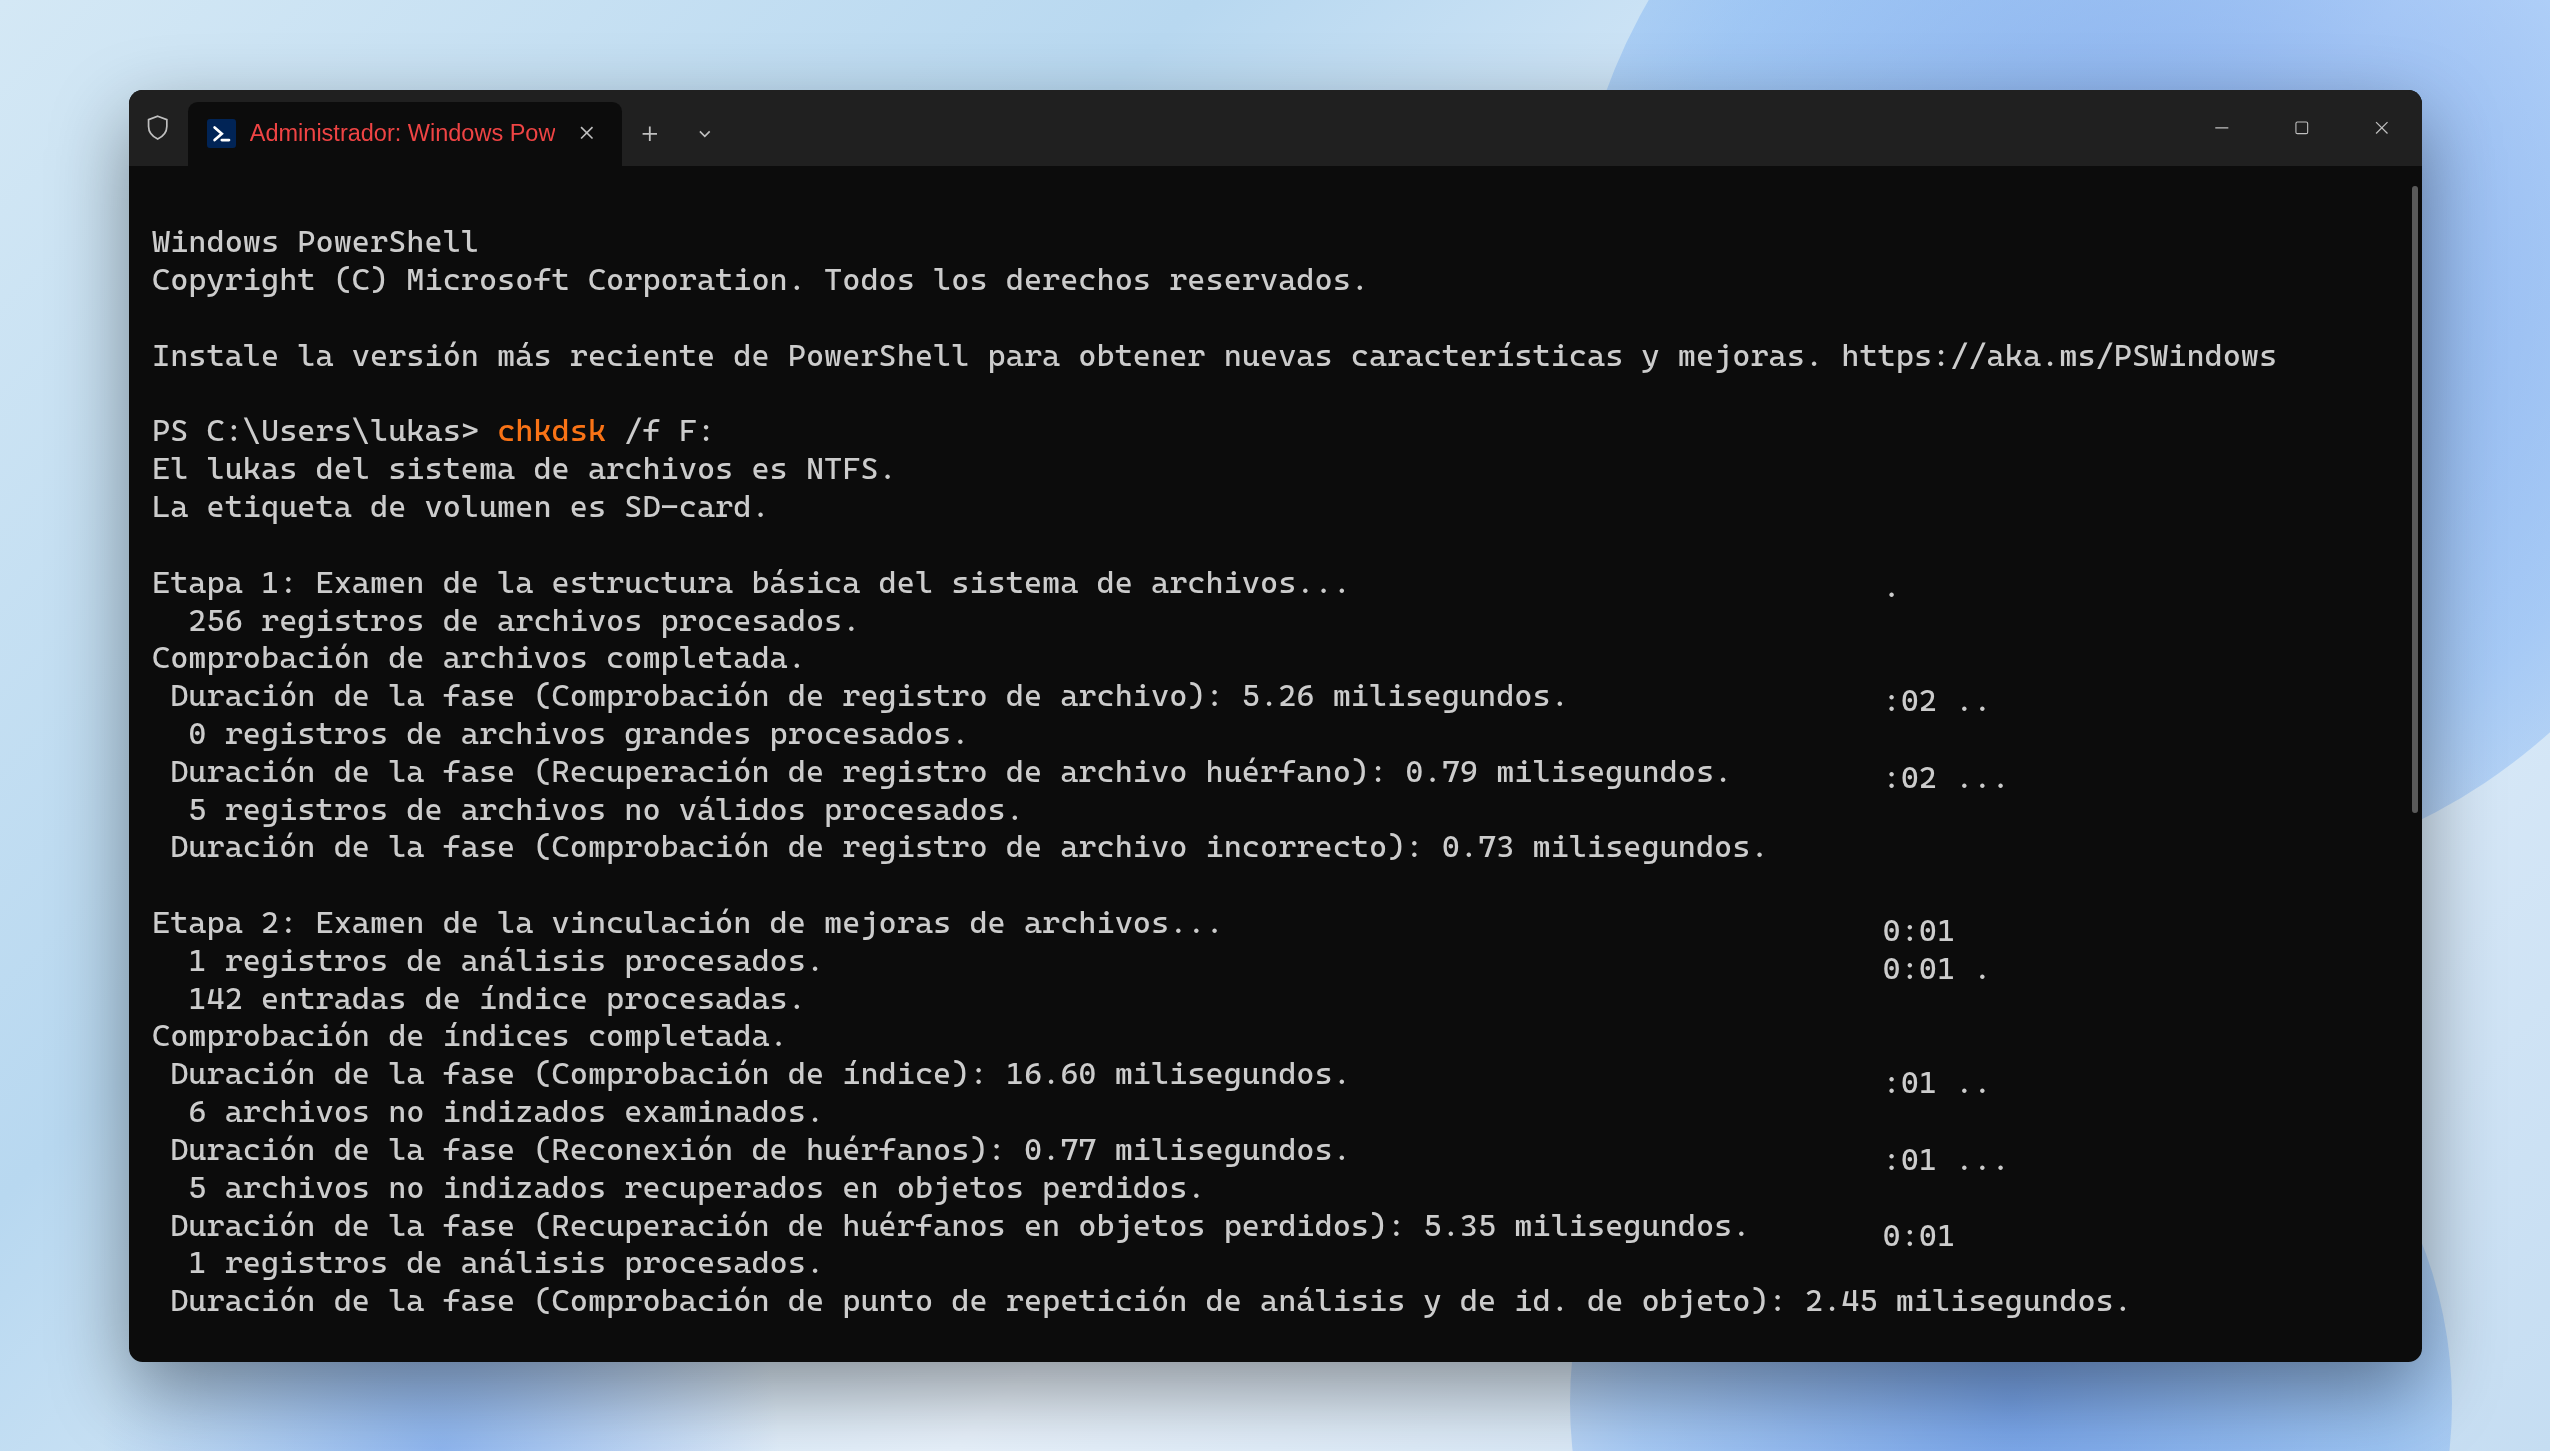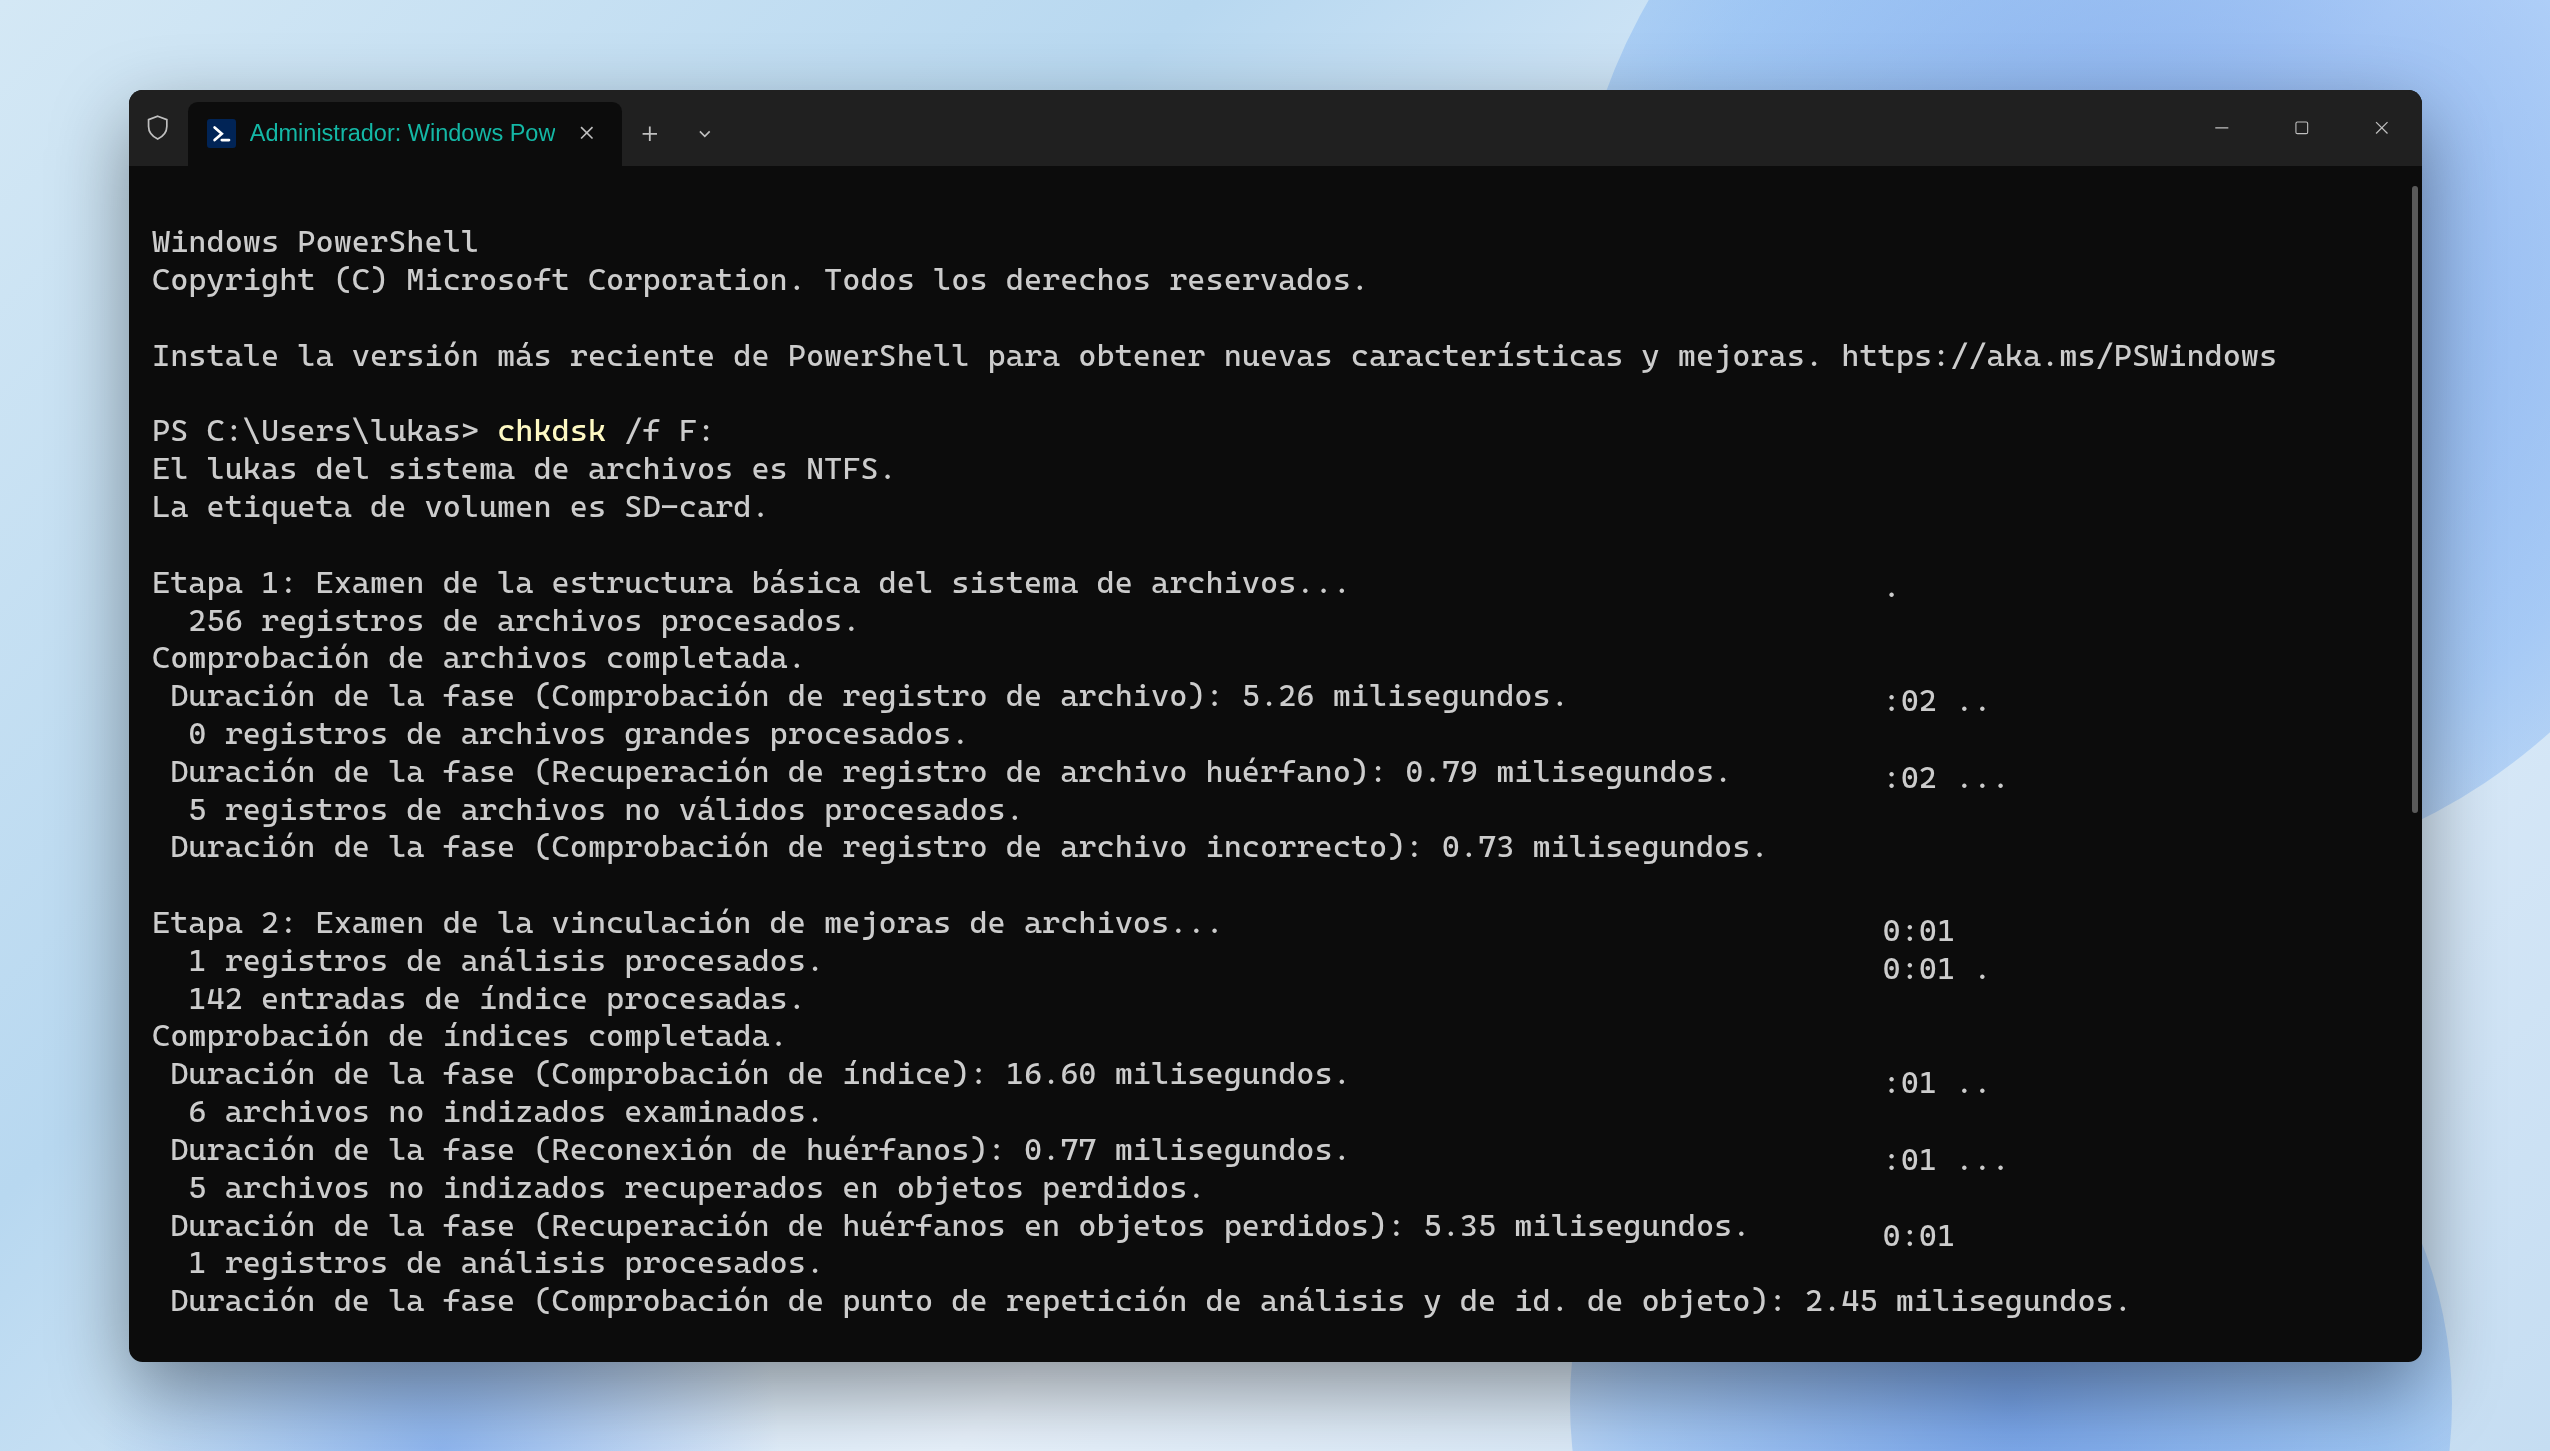--- a/index.html
+++ b/index.html
@@ -63,21 +63,21 @@
       background: #012456;
       border-radius: 2.9px;
       display: flex;
       align-items: center;
       justify-content: center;
       color: #fff;
       font-size: 17.6px;
       font-weight: bold;
     }
     .tab-title {
-      color: #14b8a6;
+      color: #ef4444;
       font-size: 23.5px;
       white-space: nowrap;
       overflow: hidden;
       text-overflow: ellipsis;
       flex: 1;
     }
     .tab-close {
       color: #c0c0c0;
       font-size: 25.5px;
       padding: 3.9px 7.8px;
@@ -125,21 +125,21 @@
     }
     .scrollbar {
       position: absolute;
       right: 3.9px;
       top: 19.6px;
       width: 5.9px;
       height: 627px;
       background: #5a5a5a;
       border-radius: 2.9px;
     }
-    .cmd-yellow { color: #fef9c3; }
+    .cmd-yellow { color: #f97316; }
     .right-col {
       position: absolute;
       color: #cccccc;
       font-family: 'Cascadia Mono', 'Consolas', monospace;
       font-size: 31px;
       white-space: pre;
     }
   </style>
 </head>
 <body>

